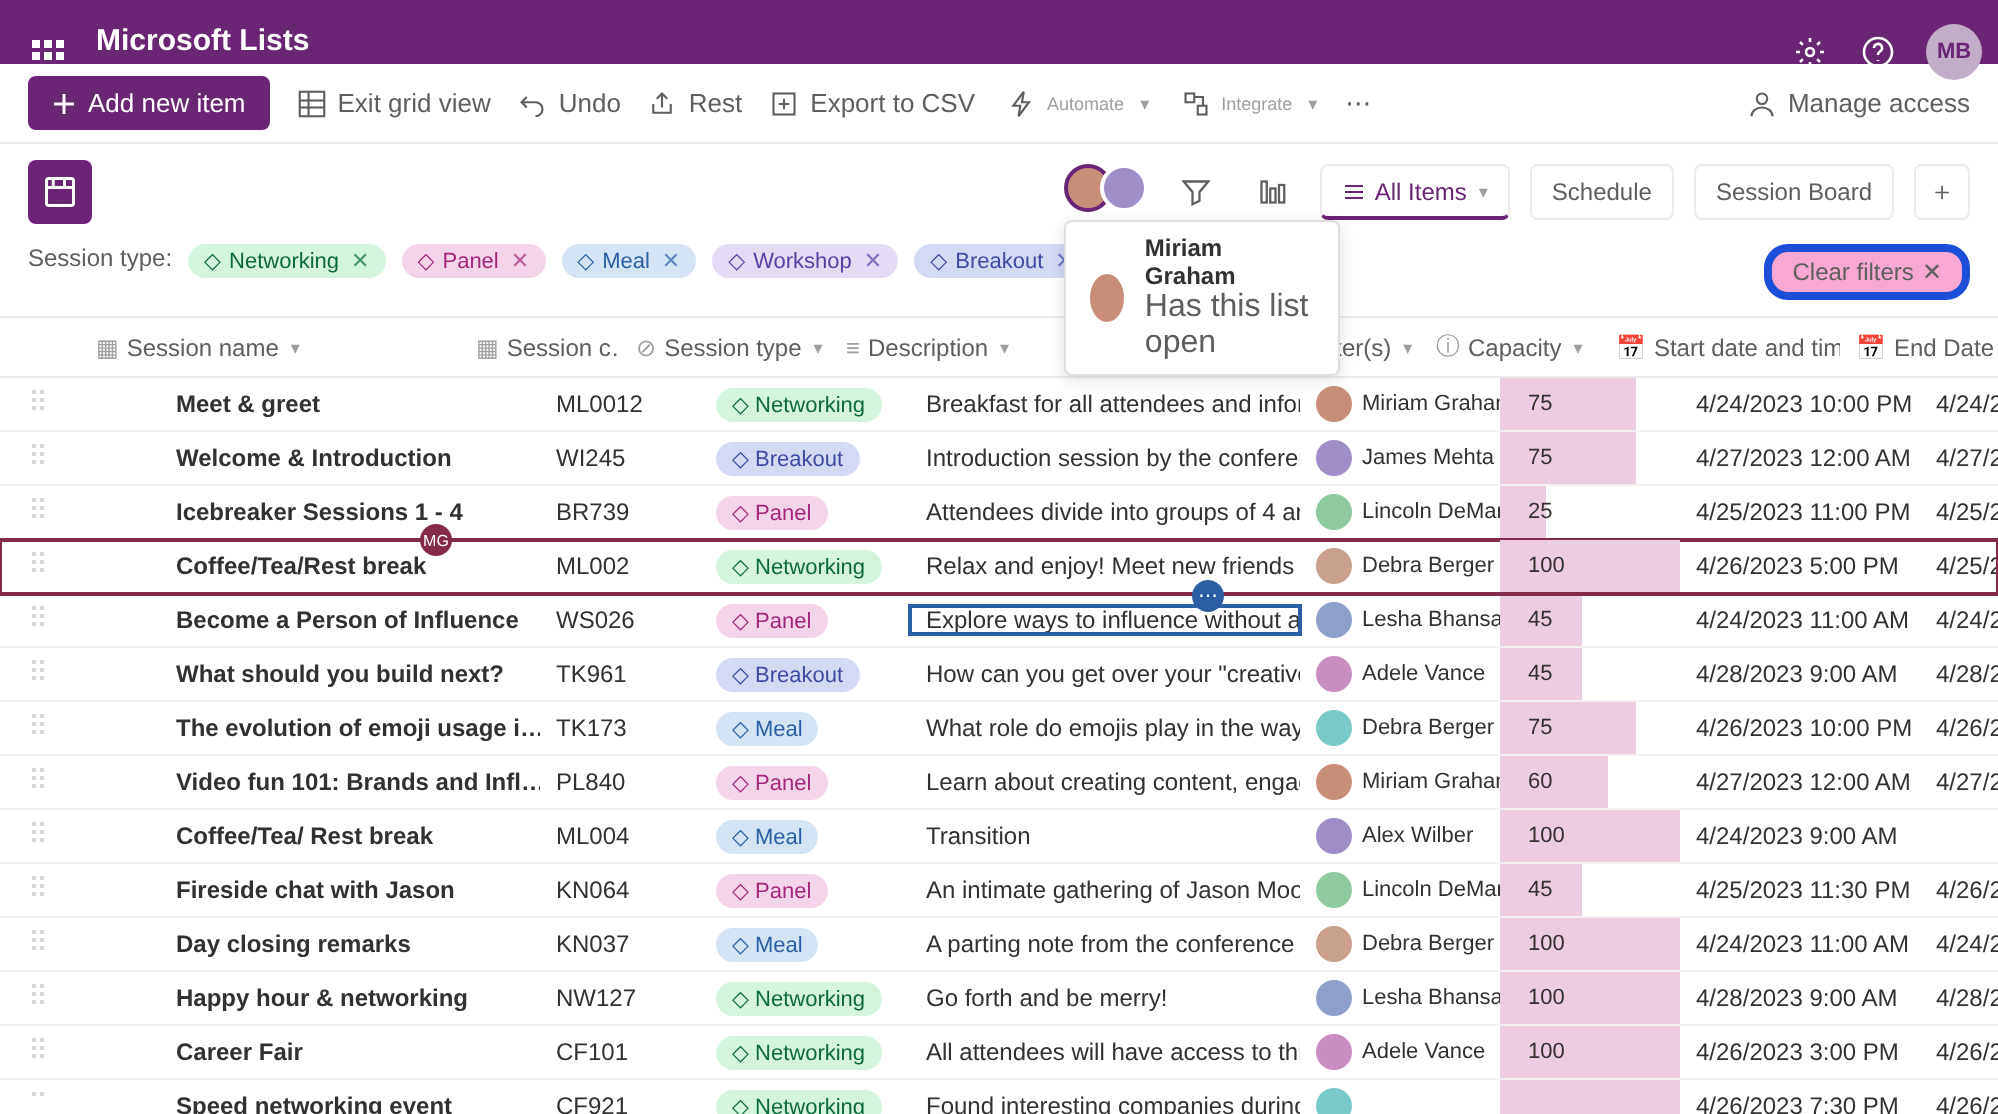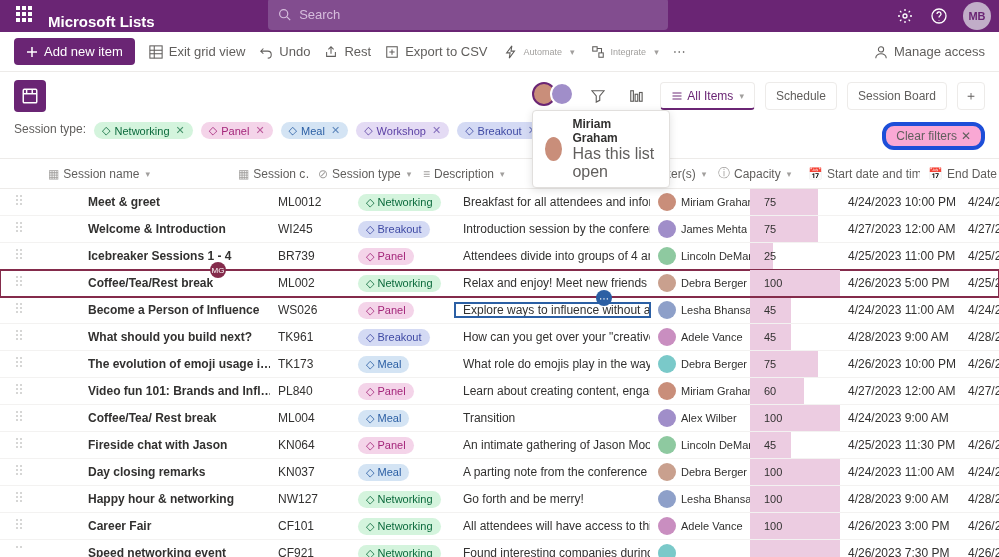--- a/index.html
+++ b/index.html
@@ -1,17 +1,17 @@
 <!DOCTYPE html>
 <html><head>
 <meta charset="utf-8">
 <style>
 *{box-sizing:border-box;margin:0;padding:0}
 body{font-family:"Segoe UI",-apple-system,sans-serif;font-size:13px;color:#323130;background:#fff;width:999px;height:557px;overflow:hidden}
-.suite-header{background:#6a2574;height:32px;display:flex;align-items:flex-end;padding:2px 8px;color:#fff}
+.suite-header{background:#6a2574;height:32px;display:flex;align-items:flex-start;padding:12px 8px;color:#fff}
 .waffle{width:32px;height:32px;display:flex;align-items:center;justify-content:center;cursor:pointer}
 .waffle-grid{display:grid;grid-template-columns:repeat(3,4px);gap:2px}
 .waffle-grid span{width:4px;height:4px;background:#fff}
 .app-title{font-weight:600;font-size:15px;margin-left:8px}
 .search-box{margin-left:auto;margin-right:auto;width:400px;height:32px;background:#824d8f;border-radius:4px;display:flex;align-items:center;padding:0 10px;color:#d6bddd}
 .search-box input{background:transparent;border:none;outline:none;color:#fff;margin-left:8px;flex:1;font-size:13px}
 .search-box input::placeholder{color:#d6bddd}
 .suite-right{display:flex;align-items:center;gap:14px;margin-left:auto}
 .suite-icon{width:20px;height:20px;display:flex;align-items:center;justify-content:center;cursor:pointer;color:#fff}
 .avatar{width:28px;height:28px;border-radius:50%;background:#c1adc8;color:#6a2574;font-size:11px;font-weight:600;display:flex;align-items:center;justify-content:center;cursor:pointer}
@@ -93,27 +93,20 @@
         <span></span>
         <span></span>
         <span></span>
         <span></span>
         <span></span>
         <span></span>
         <span></span>
       </div>
   </div>
   <div class="app-title">Microsoft Lists</div>
-  <div class="search-box">
-    <svg class="ic" viewBox="0 0 16 16" fill="none" stroke="currentColor" stroke-width="1.5">
-        <circle cx="7" cy="7" r="5"></circle>
-        <line x1="11" y1="11" x2="15" y2="15"></line>
-      </svg>
-    <input placeholder="Search" style="">
-  </div>
   <div class="suite-right">
     <div class="suite-icon">
         <svg viewBox="0 0 16 16" width="16" height="16" fill="none" stroke="currentColor" stroke-width="1.3">
           <circle cx="8" cy="8" r="2"></circle>
           <path d="M8 1v2M8 13v2M1 8h2M13 8h2M3 3l1.4 1.4M11.6 11.6L13 13M3 13l1.4-1.4M11.6 4.4L13 3"></path>
         </svg>
       </div>
     <div class="suite-icon">
         <svg viewBox="0 0 16 16" width="16" height="16" fill="none" stroke="currentColor" stroke-width="1.3">
           <circle cx="8" cy="8" r="7"></circle>

